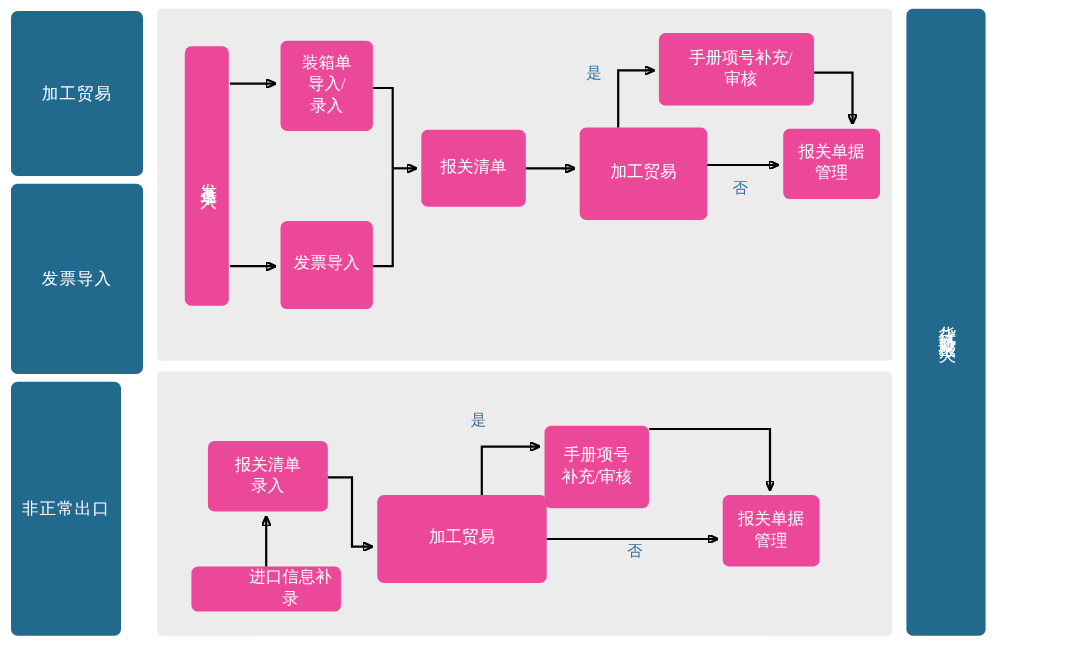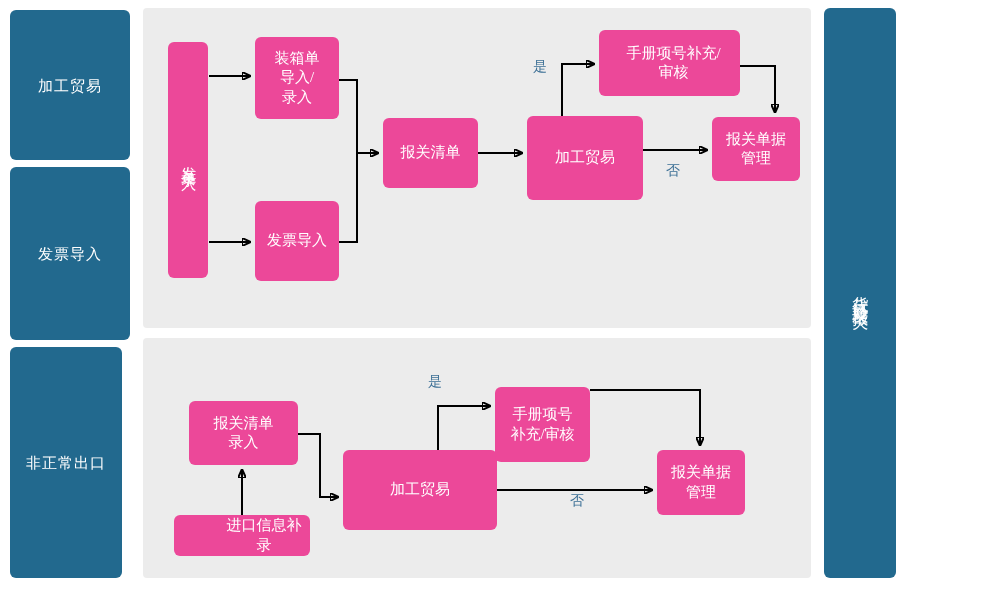--- a/index.html
+++ b/index.html
@@ -88,21 +88,21 @@
 </head>
 <body>
 
 <div id="stage">
 
   <div class="band" style="left:143px;top:8px;width:668px;height:320px;"></div>
   <div class="band" style="left:143px;top:338px;width:668px;height:240px;"></div>
 
   <div class="side-block" style="left:10px;top:10px;width:120px;height:150px;">加工贸易</div>
   <div class="side-block" style="left:10px;top:167px;width:120px;height:173px;">发票导入</div>
-  <div class="side-block" style="left:10px;top:347px;width:112px;height:231px;">非正常出口</div>
+  <div class="side-block" style="left:10px;top:347px;width:100px;height:231px;">非正常出口</div>
 
   <div class="side-block vertical" style="left:824px;top:8px;width:72px;height:570px;">货代订舱及报关</div>
 
   <div class="node vertical" style="left:168px;top:42px;width:40px;height:236px;">发运单录入</div>
 
   <div class="node" style="left:255px;top:37px;width:84px;height:82px;">装箱单
 导入/
 录入</div>
 
   <div class="node" style="left:255px;top:201px;width:84px;height:80px;">发票导入</div>

